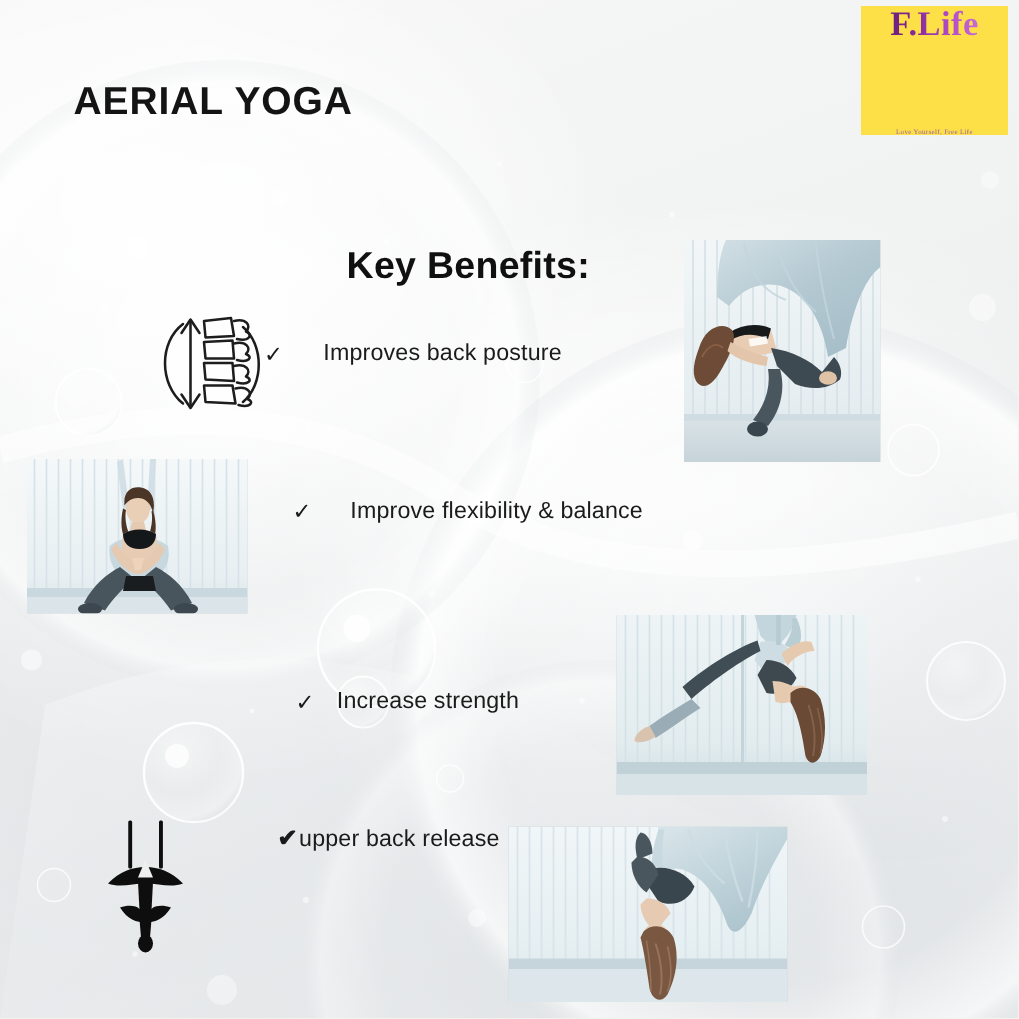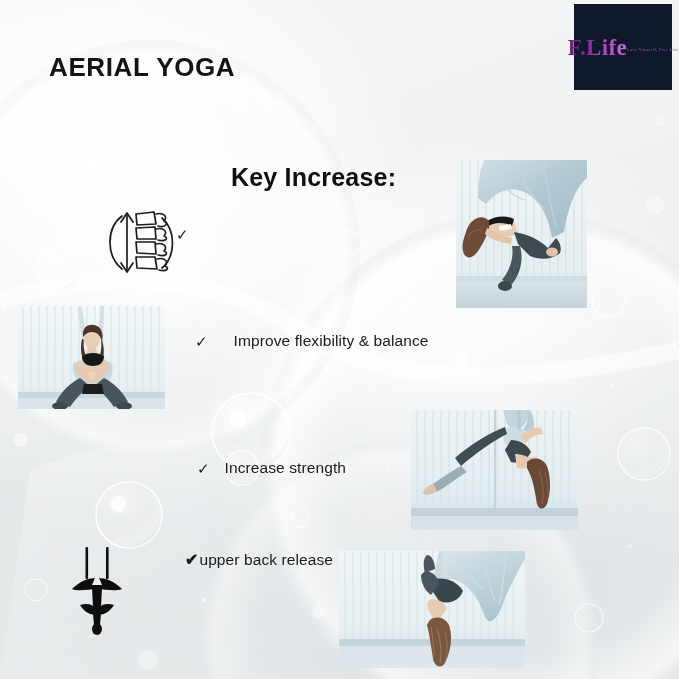--- a/index.html
+++ b/index.html
@@ -57,25 +57,25 @@
     white-space: nowrap;
   }
 
   
   .logo-box {
     position: absolute;
     left: 574px;
     top: 4px;
     width: 98px;
     height: 86px;
-    background: #0f172a;
+    background: #fde047;
     display: flex;
-    flex-direction: row;
+    flex-direction: column;
     align-items: center;
-    justify-content: center;
+    justify-content: space-between;
   }
   .logo-word {
     font-family: "Liberation Serif", serif;
     font-weight: bold;
     font-size: 23px;
     line-height: 1;
     letter-spacing: 0.3px;
     background: linear-gradient(90deg, #6b1e7a 0%, #8e2ea0 35%, #b44ec9 70%, #c86bd9 100%);
     -webkit-background-clip: text;
     background-clip: text;
@@ -255,24 +255,25 @@
     </g>
   </svg>
 
   <div class="title">AERIAL YOGA</div>
 
   <div class="logo-box">
     <div class="logo-word">F.Life</div>
     <div class="logo-tag">Love Yourself, Free Life</div>
   </div>
 
-  <div class="kb-heading">Key Increase:</div>
+  <div class="kb-heading">Key Benefits:</div>
 
   <div class="benefit" id="benefit-0">
     <span class="check">✓</span>
+    <span class="btext">Improves back posture</span>
   </div>
 
   <div class="benefit" id="benefit-1">
     <span class="check">✓</span>
     <span class="btext">Improve flexibility &amp; balance</span>
   </div>
 
   <div class="benefit" id="benefit-2">
     <span class="check">✓</span>
     <span class="btext">Increase strength</span>

